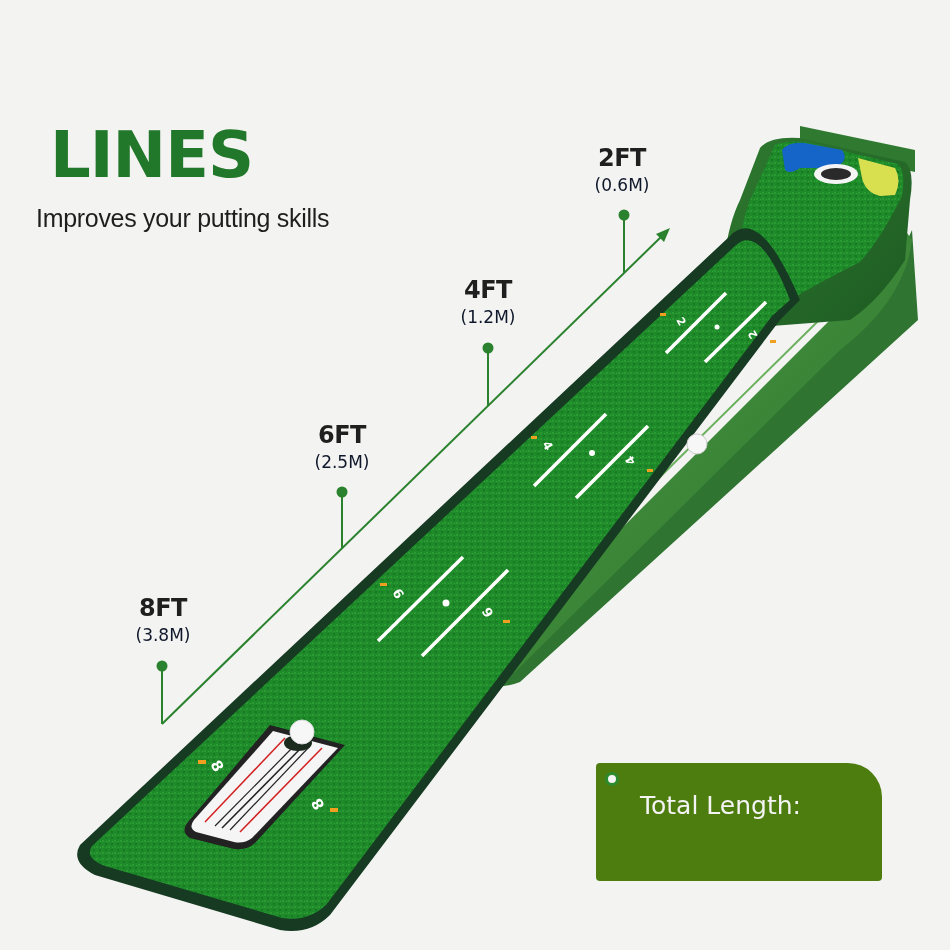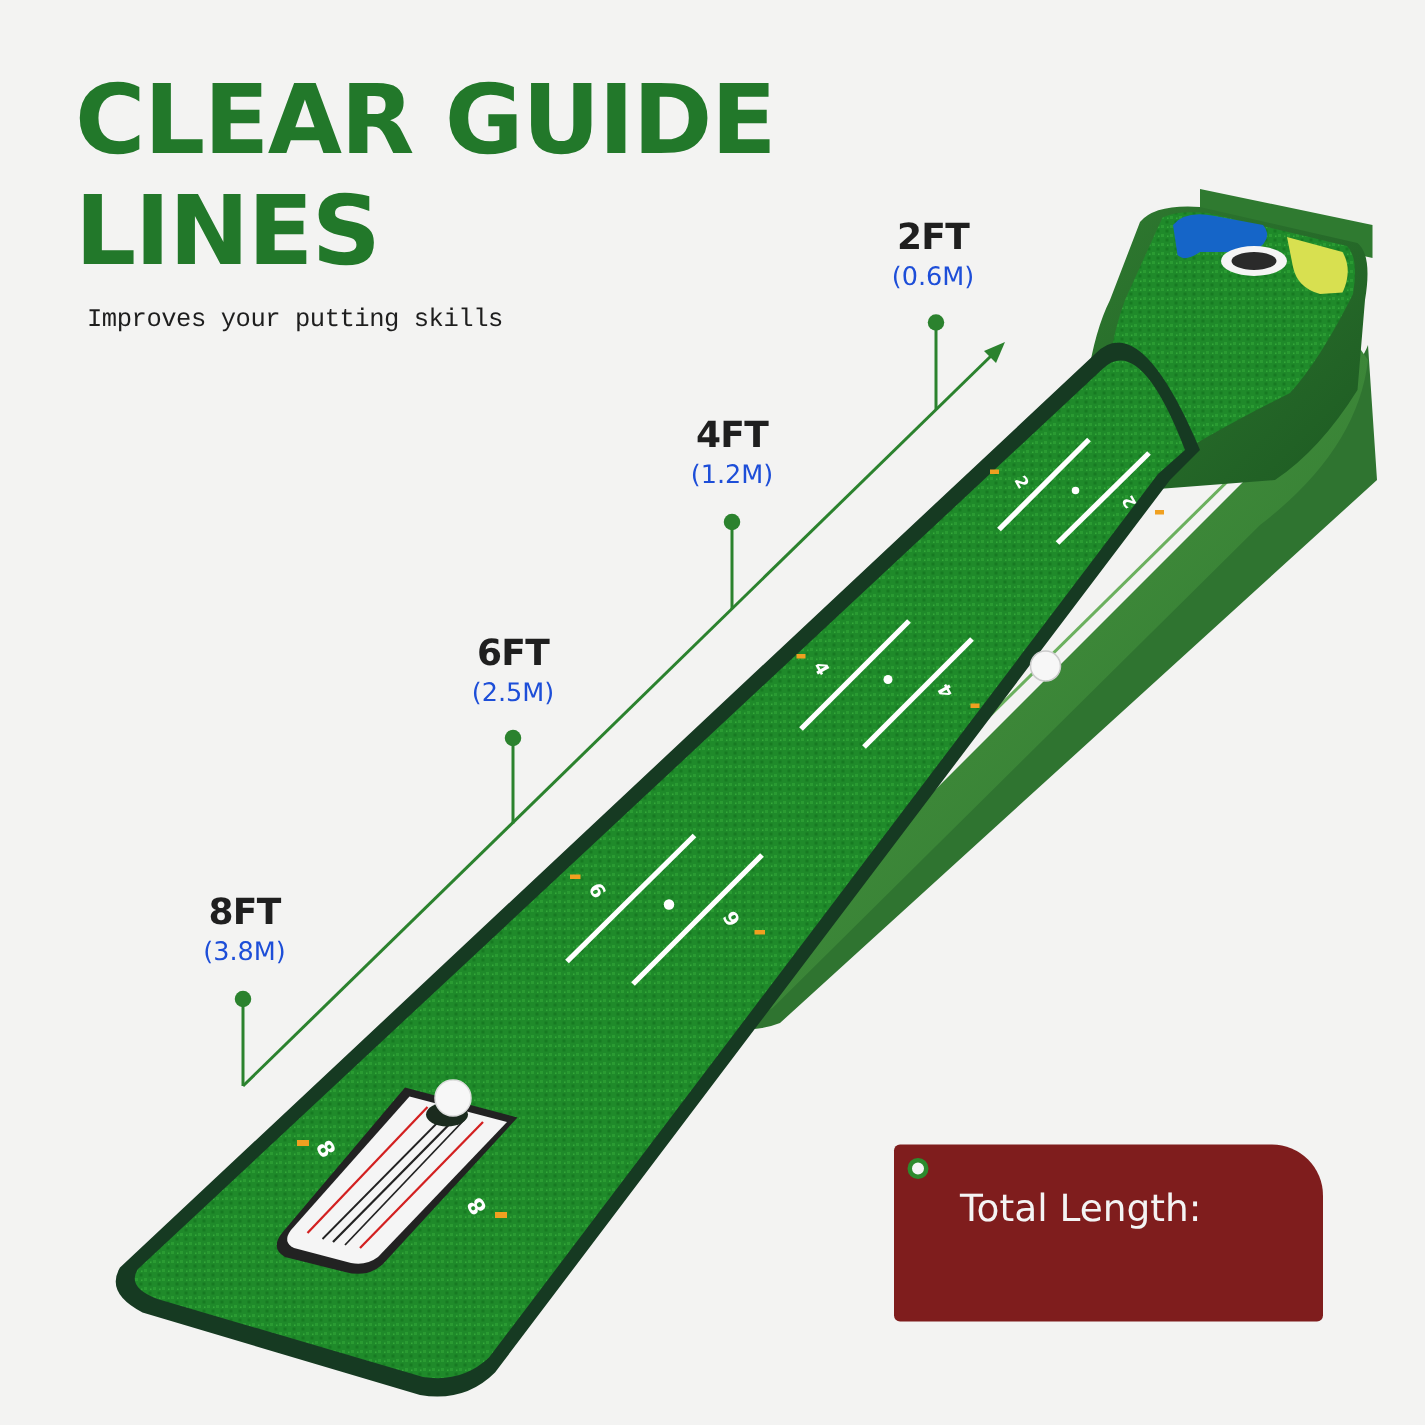--- a/index.html
+++ b/index.html
@@ -9,39 +9,39 @@
     font-family: "Liberation Sans", "DejaVu Sans", sans-serif;
   }
   .stage { position: absolute; left: 0; top: 0; width: 950px; height: 950px; }
   .title {
     position: absolute; left: 50px; top: 44px; margin: 0;
     font-family: "DejaVu Sans", sans-serif; font-weight: 700;
     font-size: 64px; line-height: 74px; letter-spacing: -1px;
     color: #22782a;
   }
   .subtitle {
-    position: absolute; left: 58px; top: 204px; margin: 0;
-    font-family: Liberation Mono, monospace; font-weight: 400;
-    font-size: 17px; color: #1e1e1e; letter-spacing: -0.3px;
+    position: absolute; left: 36px; top: 204px; margin: 0;
+    font-family: Liberation Sans, sans-serif; font-weight: 400;
+    font-size: 25px; color: #1e1e1e; letter-spacing: -0.3px;
   }
   .dist {
     position: absolute; text-align: center; transform: translateX(-50%);
     color: #1f1f1f;
   }
   .dist .ft {
     display: block; font-family: "DejaVu Sans", sans-serif; font-weight: 700;
     font-size: 24px; line-height: 34px; letter-spacing: -0.5px;
   }
   .dist .m {
     display: block; font-family: "DejaVu Sans", sans-serif; font-weight: 400;
-    font-size: 17px; line-height: 20px; color: #1d4ed8;
+    font-size: 17px; line-height: 20px; color: #0f172a;
   }
   .info-box {
     position: absolute; left: 596px; top: 763px; width: 286px; height: 118px;
-    background: #7f1d1d; border-radius: 4px 34px 4px 4px;
+    background: #4d7c0f; border-radius: 4px 34px 4px 4px;
   }
   .info-box .ring {
     position: absolute; left: 9px; top: 9px; width: 14px; height: 14px;
     border: 3px solid #2d8a2d; border-radius: 50%; background: #f5f5f5; box-sizing: border-box;
   }
   .info-box .label {
     position: absolute; left: 44px; top: 28px;
     font-family: "DejaVu Sans", sans-serif; font-weight: 400;
     font-size: 25px; color: #f4f4f4;
   }
@@ -154,21 +154,21 @@
       <rect x="198" y="760" width="8" height="4" fill="#f0a020"></rect>
       <rect x="330" y="808" width="8" height="4" fill="#f0a020"></rect>
       <text x="210" y="764" font-size="15" fill="#fff" transform="rotate(60 210 764)">8</text>
       <text x="325" y="806" font-size="15" fill="#fff" transform="rotate(240 325 806)">8</text>
     </g>
 
     <circle cx="697" cy="444" r="10" fill="#f7f7f7" stroke="#ccc" stroke-width="1"></circle>
   </svg>
 
   <h1 class="title">
-    <span>CLEAR GUIDE</span><br>
+    <br>
     <span>LINES</span>
   </h1>
   <p class="subtitle">Improves your putting skills</p>
 
   <div class="dist" style="left:622px;top:141px">
     <span class="ft">2FT</span>
     <span class="m">(0.6M)</span>
   </div>
   <div class="dist" style="left:488px;top:273px">
     <span class="ft">4FT</span>

